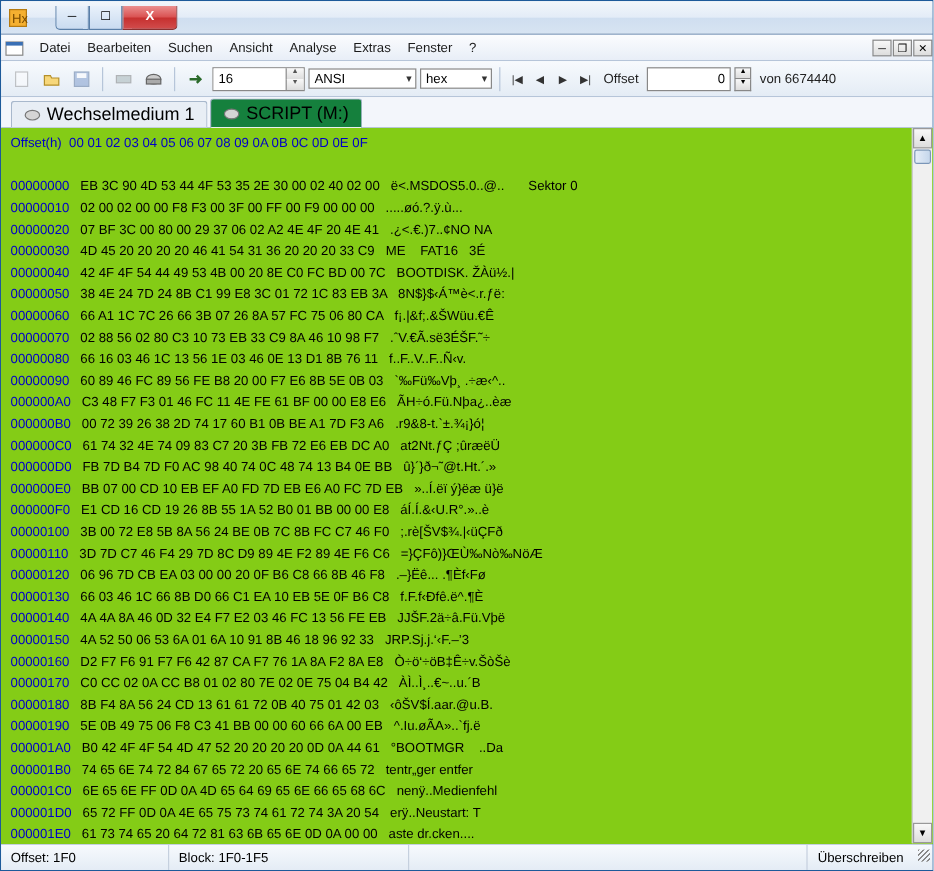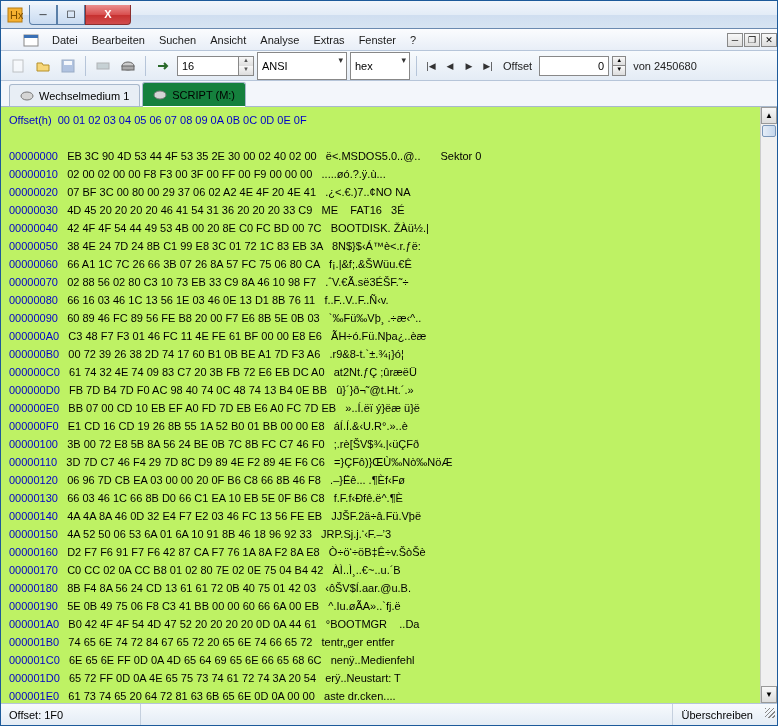--- a/index.html
+++ b/index.html
@@ -1,52 +1,52 @@
 <!DOCTYPE html>
 <html><head>
 <meta charset="utf-8">
 <style>
 *{box-sizing:border-box;margin:0;padding:0;font-family:"Segoe UI",Tahoma,sans-serif;font-size:11px}
 body{background:#fff;width:778px;height:726px;overflow:hidden}
 .window{border:1px solid #1d5a9a;background:#fff;display:flex;flex-direction:column;height:100%}
 .titlebar{height:28px;background:linear-gradient(180deg,#f2f6fb 0%,#e3ecf7 50%,#cfdef0 51%,#d7e4f2 100%);display:flex;align-items:center;padding-left:6px;border-bottom:1px solid #6b8ab0}
-.titlebar-icon{width:16px;height:16px;margin-right:6px;display:inline-block}
+.titlebar-icon{width:16px;height:16px;margin-right:23px;display:inline-block}
 .titlebar-icon svg{width:16px;height:16px}
 .titlebar-text{flex:1;color:#000}
 .winbtns{display:flex;height:20px;margin-right:1px}
 .winbtn{width:28px;height:20px;border:1px solid #5a7fa8;border-top:none;background:linear-gradient(180deg,#e9f1fb,#c9dbf0);display:flex;align-items:center;justify-content:center;font-family:Arial;font-size:10px}
 .winbtn.close{width:46px;background:linear-gradient(180deg,#ea8f8f 0%,#d95050 50%,#c62f2e 51%,#d14c4c 100%);color:#fff;border-color:#8a2f2f;border-bottom-right-radius:4px}
 .winbtn.max{border-radius:0}
 .winbtn.min{border-bottom-left-radius:4px}
-.menubar{height:22px;background:linear-gradient(180deg,#fbfcfe,#e8eef7);border-bottom:1px solid #b6c5d9;display:flex;align-items:center;padding-left:22px}
+.menubar{height:22px;background:linear-gradient(180deg,#fbfcfe,#e8eef7);border-bottom:1px solid #b6c5d9;display:flex;align-items:center;padding-left:3px}
 .menubar-icon{width:16px;height:16px;margin-right:6px}
 .menuitem{padding:2px 7px;color:#1a1a1a}
 .toolbar{height:30px;background:linear-gradient(180deg,#f7fafd,#e4ecf5);border-bottom:1px solid #b6c5d9;display:flex;align-items:center;padding:0 6px;gap:3px}
 .tbtn{width:22px;height:22px;display:flex;align-items:center;justify-content:center;border:1px solid transparent;border-radius:2px}
 .tbtn.disabled{opacity:.45}
 .tsep{width:1px;height:20px;background:#b6c5d9;margin:0 3px}
 .tspin{display:flex;align-items:flex-start;border:1px solid #888;background:#fff;height:20px}
 .tspin input{border:none;width:60px;padding:0 4px;height:18px;font-size:11px;outline:none}
 .tspin .spinbtns{display:flex;flex-direction:column;width:15px;height:18px}
 .tspin .sp{height:9px;border-left:1px solid #888;background:linear-gradient(180deg,#f8f8f8,#ddd);font-size:6px;line-height:7px;text-align:center;color:#555}
-.tsel{border:1px solid #888;background:#fff;height:28px;padding:0 18px 0 4px;appearance:none;position:relative;min-width:60px;font-size:11px}
+.tsel{border:1px solid #888;background:#fff;height:17px;padding:0 18px 0 4px;appearance:none;position:relative;min-width:60px;font-size:11px}
 .selwrap{position:relative;display:inline-block}
 .selwrap::after{content:"▾";position:absolute;right:4px;top:3px;pointer-events:none;color:#333;font-size:9px}
 .navbtn{width:16px;height:16px;display:flex;align-items:center;justify-content:center;color:#333;font-size:9px;font-family:Arial}
 .toolbar-label{margin:0 4px;color:#222}
 .sector-inp{border:1px solid #888;height:20px;width:70px;text-align:right;padding:0 4px;font-size:11px}
 .mdibtns{margin-left:auto;display:flex;gap:1px}
 .mdibtn{width:16px;height:14px;border:1px solid #888;background:linear-gradient(180deg,#f8f8f8,#ddd);display:flex;align-items:center;justify-content:center;font-size:9px;font-family:Arial}
 .tabs{height:26px;background:#f3f6fb;display:flex;align-items:flex-end;padding-left:8px;border-bottom:1px solid #a8b8cc}
 .tab{height:22px;border:1px solid #a8b8cc;border-bottom:none;border-top-left-radius:3px;border-top-right-radius:3px;padding:0 10px;display:flex;align-items:center;gap:5px;background:#e8eef5;margin-right:2px;position:relative}
 .tab.active{background:#15803d;height:24px;z-index:2}
 .tab.active::after{content:"";position:absolute;left:0;right:0;bottom:-1px;height:1px;background:#fff}
 .tab-icon{width:14px;height:14px}
-.tab-text{font-size:11px}
-.hexview{flex:1;overflow:auto;background:#bef264;position:relative}
+.tab-text{font-size:15px}
+.hexview{flex:1;overflow:auto;background:#84cc16;position:relative}
 .hex-inner{font-family:"Courier New",monospace;font-size:13px;line-height:18px;white-space:pre;padding:4px 8px;color:#000}
 .hex-header{color:#0000c8}
 .hex-offset{color:#0000c8}
 .hex-bytes{color:#000}
 .hex-ascii{color:#000}
 .sector-label{color:#000;margin-left:20px}
 .scrollbar-v{position:absolute;right:0;top:0;bottom:0;width:17px;background:#f0f0f0;border-left:1px solid #ccc}
 .scrollbar-v .arrow{height:17px;background:linear-gradient(180deg,#f8f8f8,#ddd);border:1px solid #999;display:flex;align-items:center;justify-content:center;font-size:8px}
 .scrollbar-v .thumb{position:absolute;left:1px;right:1px;top:18px;height:12px;background:linear-gradient(90deg,#e5edf7,#c5d7ec);border:1px solid #7a96b8;border-radius:2px}
 .statusbar{height:22px;background:linear-gradient(180deg,#f7fafd,#e4ecf5);border-top:1px solid #b6c5d9;display:flex;align-items:flex-start;font-size:11px}
@@ -139,21 +139,21 @@
     <div class="navbtn">|◀</div>
     <div class="navbtn">◀</div>
     <div class="navbtn">▶</div>
     <div class="navbtn">▶|</div>
     <span class="toolbar-label">Offset</span>
     <input class="sector-inp" value="0" style="">
     <div style="display:flex;flex-direction:column;width:14px;height:20px">
         <div class="sp" style="height:10px;border:1px solid #888;background:linear-gradient(180deg,#f8f8f8,#ddd);font-size:6px;text-align:center">▲</div>
         <div class="sp" style="height:10px;border:1px solid #888;border-top:none;background:linear-gradient(180deg,#f8f8f8,#ddd);font-size:6px;text-align:center">▼</div>
       </div>
-    <span class="toolbar-label">von 2450680</span>
+    <span class="toolbar-label">von 6674440</span>
   </div>
 
   <div class="tabs">
     <div class="tab">
       <span class="tab-icon"><svg viewBox="0 0 14 14">
             <ellipse cx="7" cy="7" rx="6" ry="4" fill="#d5d5d5" stroke="#777"></ellipse>
           </svg></span>
       <span class="tab-text">Wechselmedium 1</span>
     </div>
     <div class="tab active">
@@ -169,17 +169,18 @@
 <div><span class="hex-offset">00000000</span>   <span class="hex-bytes">EB 3C 90 4D 53 44 4F 53 35 2E 30 00 02 40 02 00</span>   <span class="hex-ascii">ë&lt;.MSDOS5.0..@..</span><span class="sector-label">Sektor 0</span></div><div><span class="hex-offset">00000010</span>   <span class="hex-bytes">02 00 02 00 00 F8 F3 00 3F 00 FF 00 F9 00 00 00</span>   <span class="hex-ascii">.....øó.?.ÿ.ù...</span></div><div><span class="hex-offset">00000020</span>   <span class="hex-bytes">07 BF 3C 00 80 00 29 37 06 02 A2 4E 4F 20 4E 41</span>   <span class="hex-ascii">.¿&lt;.€.)7..¢NO NA</span></div><div><span class="hex-offset">00000030</span>   <span class="hex-bytes">4D 45 20 20 20 20 46 41 54 31 36 20 20 20 33 C9</span>   <span class="hex-ascii">ME    FAT16   3É</span></div><div><span class="hex-offset">00000040</span>   <span class="hex-bytes">42 4F 4F 54 44 49 53 4B 00 20 8E C0 FC BD 00 7C</span>   <span class="hex-ascii">BOOTDISK. ŽÀü½.|</span></div><div><span class="hex-offset">00000050</span>   <span class="hex-bytes">38 4E 24 7D 24 8B C1 99 E8 3C 01 72 1C 83 EB 3A</span>   <span class="hex-ascii">8N$}$‹Á™è&lt;.r.ƒë:</span></div><div><span class="hex-offset">00000060</span>   <span class="hex-bytes">66 A1 1C 7C 26 66 3B 07 26 8A 57 FC 75 06 80 CA</span>   <span class="hex-ascii">f¡.|&amp;f;.&amp;ŠWüu.€Ê</span></div><div><span class="hex-offset">00000070</span>   <span class="hex-bytes">02 88 56 02 80 C3 10 73 EB 33 C9 8A 46 10 98 F7</span>   <span class="hex-ascii">.ˆV.€Ã.së3ÉŠF.˜÷</span></div><div><span class="hex-offset">00000080</span>   <span class="hex-bytes">66 16 03 46 1C 13 56 1E 03 46 0E 13 D1 8B 76 11</span>   <span class="hex-ascii">f..F..V..F..Ñ‹v.</span></div><div><span class="hex-offset">00000090</span>   <span class="hex-bytes">60 89 46 FC 89 56 FE B8 20 00 F7 E6 8B 5E 0B 03</span>   <span class="hex-ascii">`‰Fü‰Vþ¸ .÷æ‹^..</span></div><div><span class="hex-offset">000000A0</span>   <span class="hex-bytes">C3 48 F7 F3 01 46 FC 11 4E FE 61 BF 00 00 E8 E6</span>   <span class="hex-ascii">ÃH÷ó.Fü.Nþa¿..èæ</span></div><div><span class="hex-offset">000000B0</span>   <span class="hex-bytes">00 72 39 26 38 2D 74 17 60 B1 0B BE A1 7D F3 A6</span>   <span class="hex-ascii">.r9&amp;8-t.`±.¾¡}ó¦</span></div><div><span class="hex-offset">000000C0</span>   <span class="hex-bytes">61 74 32 4E 74 09 83 C7 20 3B FB 72 E6 EB DC A0</span>   <span class="hex-ascii">at2Nt.ƒÇ ;ûræëÜ </span></div><div><span class="hex-offset">000000D0</span>   <span class="hex-bytes">FB 7D B4 7D F0 AC 98 40 74 0C 48 74 13 B4 0E BB</span>   <span class="hex-ascii">û}´}ð¬˜@t.Ht.´.»</span></div><div><span class="hex-offset">000000E0</span>   <span class="hex-bytes">BB 07 00 CD 10 EB EF A0 FD 7D EB E6 A0 FC 7D EB</span>   <span class="hex-ascii">»..Í.ëï ý}ëæ ü}ë</span></div><div><span class="hex-offset">000000F0</span>   <span class="hex-bytes">E1 CD 16 CD 19 26 8B 55 1A 52 B0 01 BB 00 00 E8</span>   <span class="hex-ascii">áÍ.Í.&amp;‹U.R°.»..è</span></div><div><span class="hex-offset">00000100</span>   <span class="hex-bytes">3B 00 72 E8 5B 8A 56 24 BE 0B 7C 8B FC C7 46 F0</span>   <span class="hex-ascii">;.rè[ŠV$¾.|‹üÇFð</span></div><div><span class="hex-offset">00000110</span>   <span class="hex-bytes">3D 7D C7 46 F4 29 7D 8C D9 89 4E F2 89 4E F6 C6</span>   <span class="hex-ascii">=}ÇFô)}ŒÙ‰Nò‰NöÆ</span></div><div><span class="hex-offset">00000120</span>   <span class="hex-bytes">06 96 7D CB EA 03 00 00 20 0F B6 C8 66 8B 46 F8</span>   <span class="hex-ascii">.–}Ëê... .¶Èf‹Fø</span></div><div><span class="hex-offset">00000130</span>   <span class="hex-bytes">66 03 46 1C 66 8B D0 66 C1 EA 10 EB 5E 0F B6 C8</span>   <span class="hex-ascii">f.F.f‹Ðfê.ë^.¶È</span></div><div><span class="hex-offset">00000140</span>   <span class="hex-bytes">4A 4A 8A 46 0D 32 E4 F7 E2 03 46 FC 13 56 FE EB</span>   <span class="hex-ascii">JJŠF.2ä÷â.Fü.Vþë</span></div><div><span class="hex-offset">00000150</span>   <span class="hex-bytes">4A 52 50 06 53 6A 01 6A 10 91 8B 46 18 96 92 33</span>   <span class="hex-ascii">JRP.Sj.j.‘‹F.–’3</span></div><div><span class="hex-offset">00000160</span>   <span class="hex-bytes">D2 F7 F6 91 F7 F6 42 87 CA F7 76 1A 8A F2 8A E8</span>   <span class="hex-ascii">Ò÷ö‘÷öB‡Ê÷v.ŠòŠè</span></div><div><span class="hex-offset">00000170</span>   <span class="hex-bytes">C0 CC 02 0A CC B8 01 02 80 7E 02 0E 75 04 B4 42</span>   <span class="hex-ascii">ÀÌ..Ì¸..€~..u.´B</span></div><div><span class="hex-offset">00000180</span>   <span class="hex-bytes">8B F4 8A 56 24 CD 13 61 61 72 0B 40 75 01 42 03</span>   <span class="hex-ascii">‹ôŠV$Í.aar.@u.B.</span></div><div><span class="hex-offset">00000190</span>   <span class="hex-bytes">5E 0B 49 75 06 F8 C3 41 BB 00 00 60 66 6A 00 EB</span>   <span class="hex-ascii">^.Iu.øÃA»..`fj.ë</span></div><div><span class="hex-offset">000001A0</span>   <span class="hex-bytes">B0 42 4F 4F 54 4D 47 52 20 20 20 20 0D 0A 44 61</span>   <span class="hex-ascii">°BOOTMGR    ..Da</span></div><div><span class="hex-offset">000001B0</span>   <span class="hex-bytes">74 65 6E 74 72 84 67 65 72 20 65 6E 74 66 65 72</span>   <span class="hex-ascii">tentr„ger entfer</span></div><div><span class="hex-offset">000001C0</span>   <span class="hex-bytes">6E 65 6E FF 0D 0A 4D 65 64 69 65 6E 66 65 68 6C</span>   <span class="hex-ascii">nenÿ..Medienfehl</span></div><div><span class="hex-offset">000001D0</span>   <span class="hex-bytes">65 72 FF 0D 0A 4E 65 75 73 74 61 72 74 3A 20 54</span>   <span class="hex-ascii">erÿ..Neustart: T</span></div><div><span class="hex-offset">000001E0</span>   <span class="hex-bytes">61 73 74 65 20 64 72 81 63 6B 65 6E 0D 0A 00 00</span>   <span class="hex-ascii">aste dr.cken....</span></div></div>
     <div class="scrollbar-v">
       <div class="arrow">▲</div>
       <div class="thumb"></div>
       <div class="arrow" style="position:absolute;bottom:0;left:0;right:0">▼</div>
     </div>
   </div>
 
   <div class="statusbar">
     <div class="status-cell" style="width:140px">Offset: 1F0</div>
+    <div class="status-cell" style="width:200px">Block: 1F0-1F5</div>
     <div class="status-cell flex"></div>
     <div class="status-cell mode">Überschreiben</div>
     <div class="resize-grip"></div>
   </div>
 </div>
 
 </body></html>

